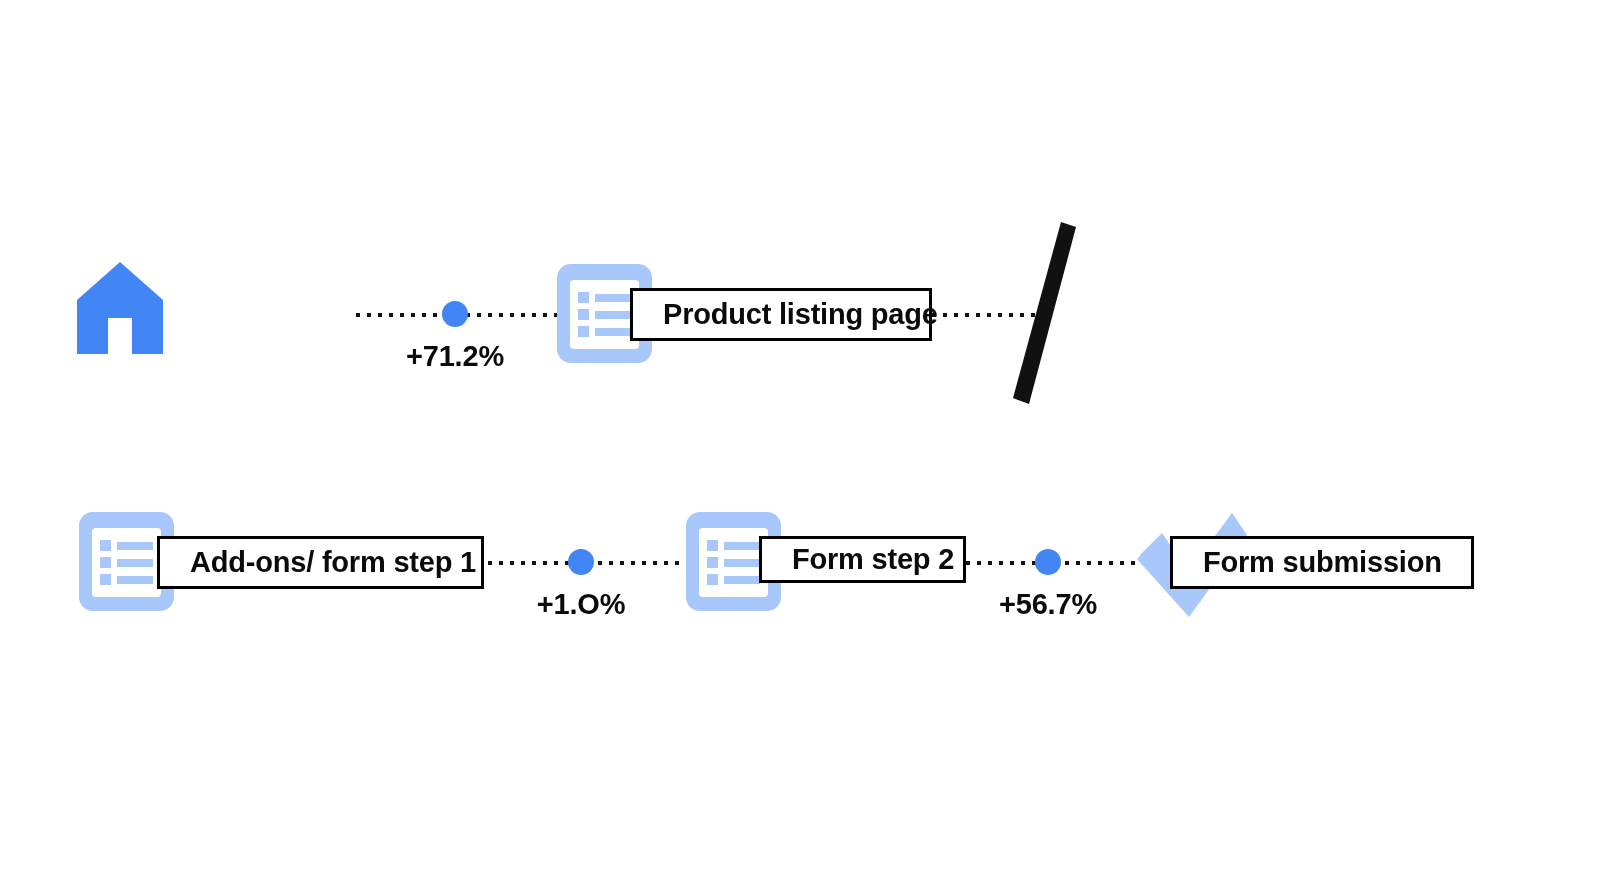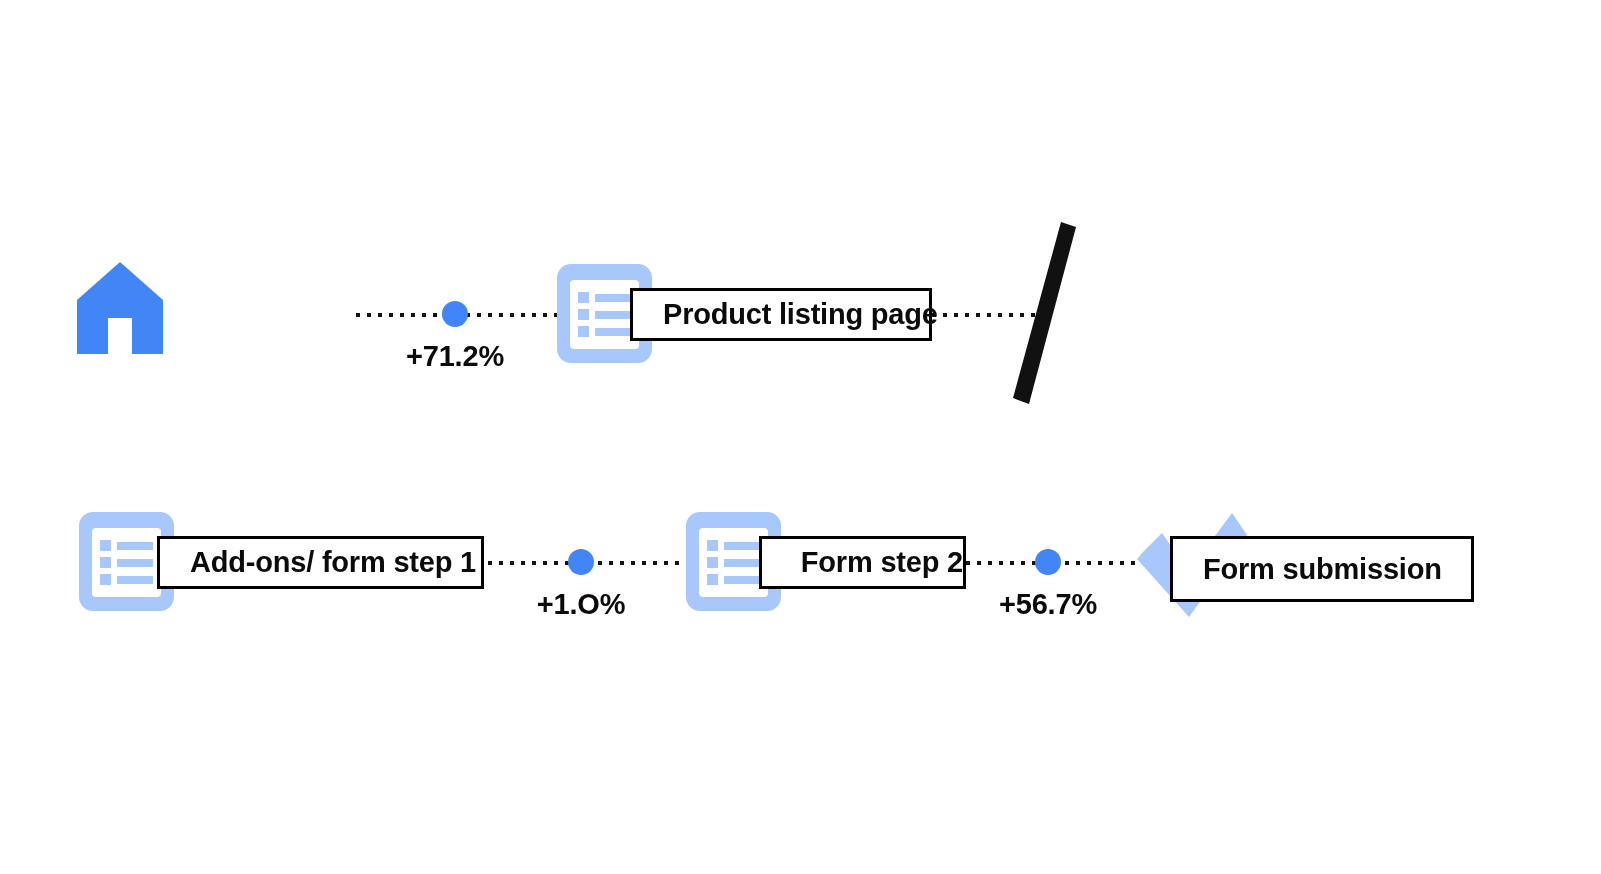--- a/index.html
+++ b/index.html
@@ -152,32 +152,32 @@
       <rect x="13" y="16" width="69" height="69" rx="4" fill="#ffffff"></rect>
       <rect x="21" y="28" width="11" height="11" fill="#a8c7fa"></rect>
       <rect x="38" y="30" width="36" height="8" fill="#a8c7fa"></rect>
       <rect x="21" y="45" width="11" height="11" fill="#a8c7fa"></rect>
       <rect x="38" y="47" width="36" height="8" fill="#a8c7fa"></rect>
       <rect x="21" y="62" width="11" height="11" fill="#a8c7fa"></rect>
       <rect x="38" y="64" width="36" height="8" fill="#a8c7fa"></rect>
     </svg>
   </div>
 
-  <div class="label-box" style="left:759px; top:536px; width:207px; height:53px;justify-content:flex-end;">
+  <div class="label-box" style="left:759px; top:536px; width:207px; height:47px;">
     <span class="label-text">Form step 2</span>
   </div>
 
   <div class="milestone-dot" style="left:1035px; top:549px; width:26px; height:26px;"></div>
   <div class="milestone-pct" style="left:948px; top:590px; width:200px;">+56.7%</div>
 
   <div class="icon-wrap icon-checkmark" style="left:1129px; top:509px; width:118px; height:108px;">
     <svg width="118" height="108" viewBox="0 0 118 108" aria-hidden="true">
       <path d="M8 50 L32 26 L57 76 L104 6 L118 28 L60 108 Z" fill="#a8c7fa"></path>
       <polygon points="11,46 33,24 66,72 48,92" fill="#a8c7fa"></polygon>
       <polygon points="103,4 118,26 61,104 44,84" fill="#a8c7fa"></polygon>
     </svg>
   </div>
 
-  <div class="label-box" style="left:1170px; top:536px; width:304px; height:66px;">
+  <div class="label-box" style="left:1170px; top:536px; width:304px; height:53px;">
     <span class="label-text">Form submission</span>
   </div>
 
 </div>
 
 </body></html>

